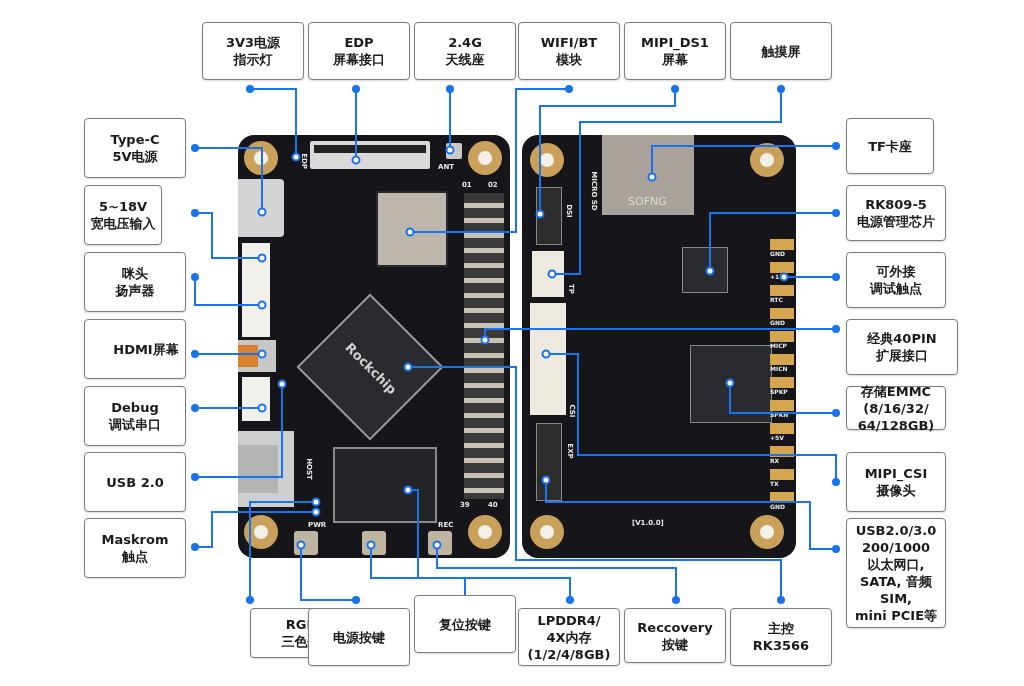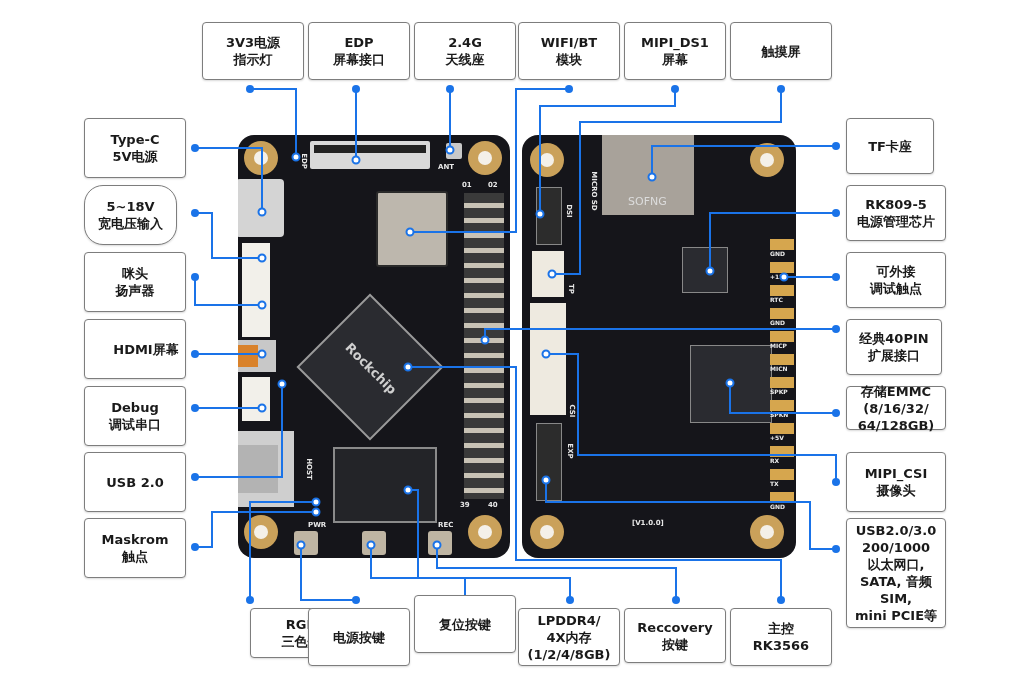--- a/index.html
+++ b/index.html
@@ -239,21 +239,21 @@
       <span>MIPI_DS1</span>
       <span>屏幕</span>
     </div>
     <div class="label" style="left: 730px; top: 22px; width: 102px; height: 58px;">
       <span>触摸屏</span>
     </div>
     <div class="label" style="left: 84px; top: 118px; width: 102px; height: 60px;">
       <span>Type-C</span>
       <span>5V电源</span>
     </div>
-    <div class="label" style="left: 84px; top: 185px; width: 93px; height: 60px; border-radius: 19px;">
+    <div class="label" style="left: 84px; top: 185px; width: 78px; height: 60px;">
       <span>5~18V</span>
       <span>宽电压输入</span>
     </div>
     <div class="label" style="left: 84px; top: 252px; width: 102px; height: 60px;">
       <span>咪头</span>
       <span>扬声器</span>
     </div>
     <div class="label" style="left: 84px; top: 319px; width: 102px; height: 60px; padding-left: 22px;">
       <span>HDMI屏幕</span>
     </div>
@@ -272,21 +272,21 @@
       <span>TF卡座</span>
     </div>
     <div class="label" style="left: 846px; top: 185px; width: 100px; height: 56px;">
       <span>RK809-5</span>
       <span>电源管理芯片</span>
     </div>
     <div class="label" style="left: 846px; top: 252px; width: 100px; height: 56px;">
       <span>可外接</span>
       <span>调试触点</span>
     </div>
-    <div class="label" style="left: 846px; top: 319px; width: 96px; height: 56px;">
+    <div class="label" style="left: 846px; top: 319px; width: 112px; height: 56px;">
       <span>经典40PIN</span>
       <span>扩展接口</span>
     </div>
     <div class="label" style="left: 846px; top: 386px; width: 100px; height: 44px;">
       <span>存储EMMC</span>
       <span>(8/16/32/</span>
       <span>64/128GB)</span>
     </div>
     <div class="label" style="left: 846px; top: 452px; width: 100px; height: 60px;">
       <span>MIPI_CSI</span>

